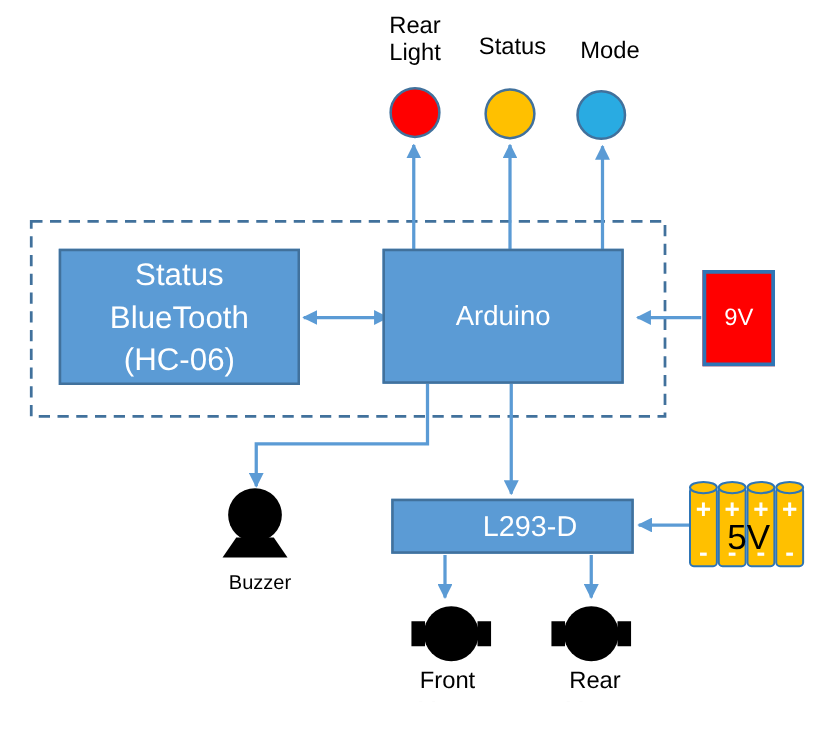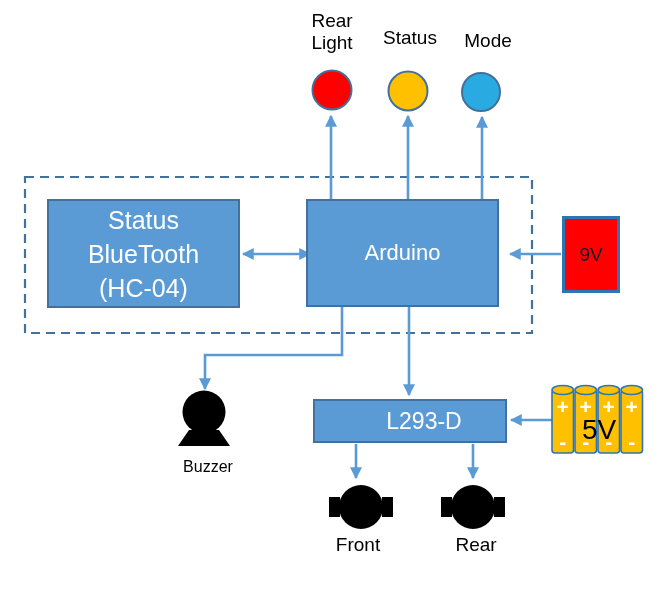--- a/index.html
+++ b/index.html
@@ -12,21 +12,21 @@
     position:absolute;box-sizing:border-box;
     background:#5B9BD5;border:2px solid #41719C;color:#fff;
     display:flex;flex-direction:column;align-items:center;justify-content:center;
     text-align:center;
   }
   .block-bluetooth{left:47px;top:199px;width:193px;height:109px;font-size:25px;line-height:34px;}
   .block-arduino{left:306px;top:199px;width:193px;height:108px;font-size:22px;}
   .block-l293d{left:313px;top:399px;width:194px;height:44px;font-size:23px;padding-left:28px;}
   .battery9{
     position:absolute;left:562px;top:216px;width:58px;height:77px;box-sizing:border-box;
-    background:#FF0000;border:3px solid #2E75B6;color:#0f172a;font-size:19px;
+    background:#FF0000;border:3px solid #2E75B6;color:#ffffff;font-size:19px;
     display:flex;align-items:center;justify-content:center;
   }
   .lbl{position:absolute;color:#000;text-align:center;font-size:19px;line-height:22px;}
   .lbl-rearlight{left:300px;top:10px;width:64px;}
   .lbl-status{left:378px;top:27px;width:64px;}
   .lbl-mode{left:456px;top:30px;width:64px;}
   .lbl-buzzer{left:168px;top:456px;width:80px;font-size:16px;}
   .lbl-frontmotor{left:322px;top:533px;width:72px;line-height:24px;}
   .lbl-rearmotor{left:440px;top:533px;width:72px;line-height:24px;}
   .led{position:absolute;}
@@ -76,21 +76,21 @@
   <svg class="led led-status" width="44" height="44">
     <circle cx="22" cy="22" r="19.5" stroke="#41719C" stroke-width="2" fill="#FFC000"></circle>
   </svg>
   <svg class="led led-mode" width="44" height="44">
     <circle cx="22" cy="22" r="19" stroke="#41719C" stroke-width="2" fill="#29ABE2"></circle>
   </svg>
 
   <div class="block block-bluetooth">
     <div>Status</div>
     <div>BlueTooth</div>
-    <div>(HC-04)</div>
+    <div>(HC-06)</div>
   </div>
 
   <div class="block block-arduino">
     <div>Arduino</div>
   </div>
 
   <div class="battery9">
     <span>9V</span>
   </div>
 

